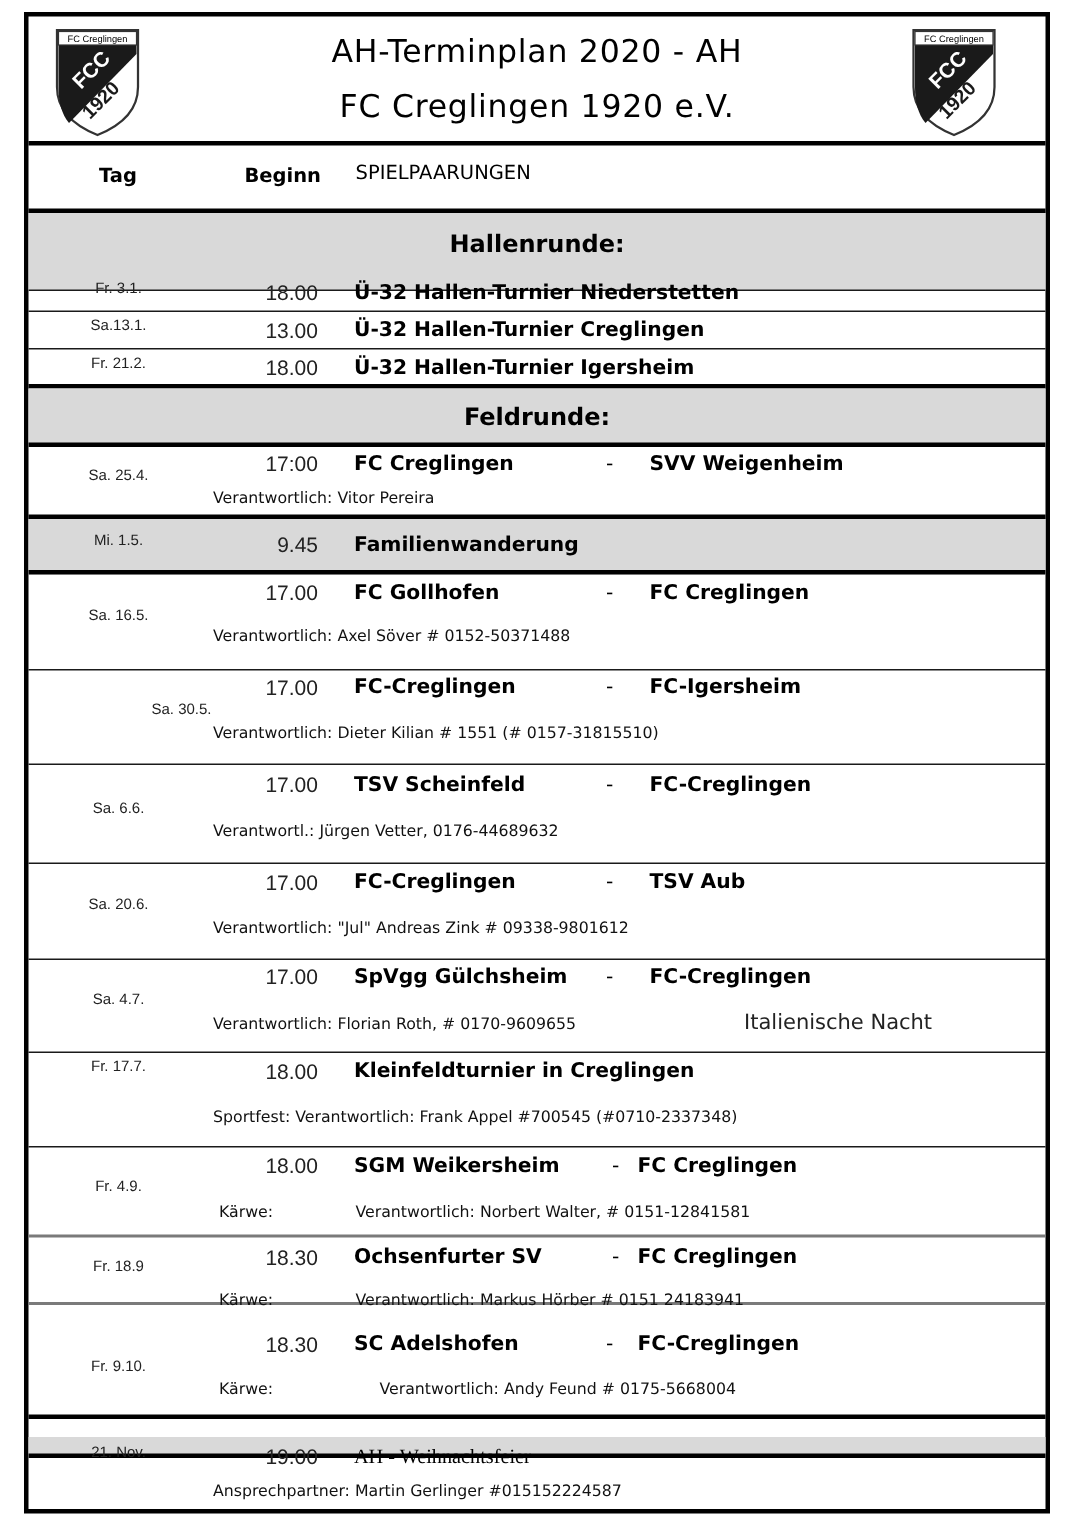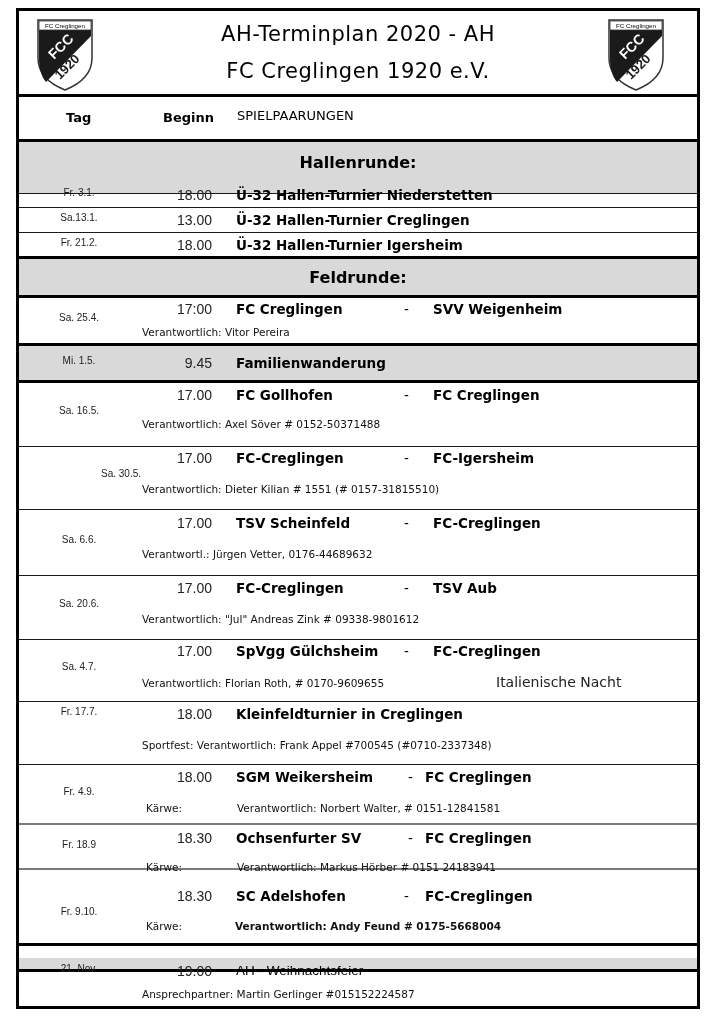--- a/index.html
+++ b/index.html
@@ -179,25 +179,25 @@
     <span class="note" style="left:218px;top:36px;">Verantwortlich: Markus Hörber # 0151 24183941</span>
   </div>
 
   <div class="row line-thick" style="top:873px;height:62px;">
     <span class="day" style="top:22px;">Fr. 9.10.</span>
     <span class="time" style="top:4px;">18.30</span>
     <span class="team1" style="top:4px;">SC Adelshofen</span>
     <span class="dash" style="left:385px;top:4px;">-</span>
     <span class="team2" style="left:406px;top:4px;">FC-Creglingen</span>
     <span class="note" style="left:127px;top:36px;">Kärwe:</span>
-    <span class="note" style="left:216px;top:36px;font-weight:bold;">Verantwortlich:  Andy Feund # 0175-5668004</span>
+    <span class="note" style="left:234px;top:36px;">Verantwortlich:  Andy Feund # 0175-5668004</span>
   </div>
 
   <div class="row gray line-thick" style="top:902px;height:14px;margin-top:45px;">
     <span class="day" style="top:5px;">21. Nov.</span>
     <span class="time" style="top:5px;">19.00</span>
-    <span class="event plain" style="top:5px;font-family:Liberation Sans, sans-serif;">AH - Weihnachtsfeier</span>
+    <span class="event plain" style="top:5px;font-family:Liberation Serif, serif;">AH - Weihnachtsfeier</span>
   </div>
 
   <div class="row" style="top:965px;height:33px;">
     <span class="note" style="left:123px;top:12px;">Ansprechpartner:  Martin Gerlinger #015152224587</span>
   </div>
 </div>
 
 </body></html>

